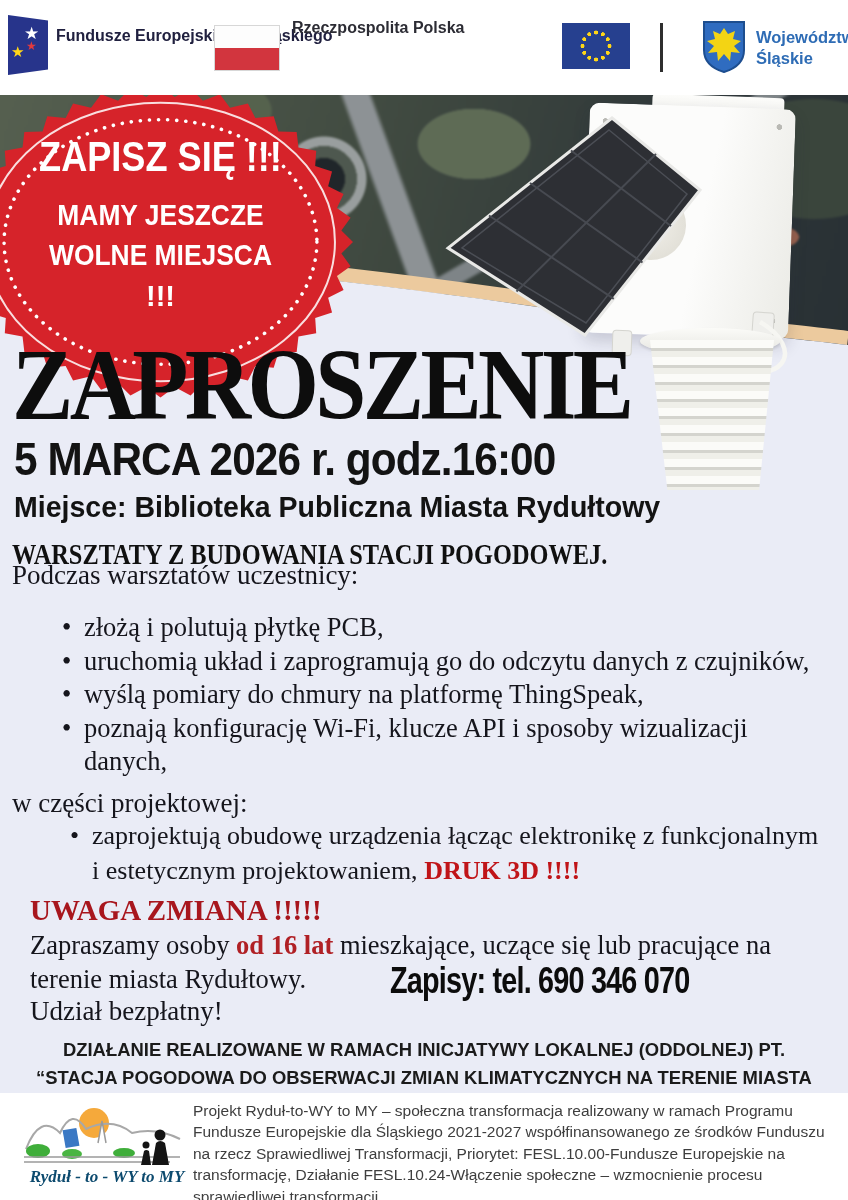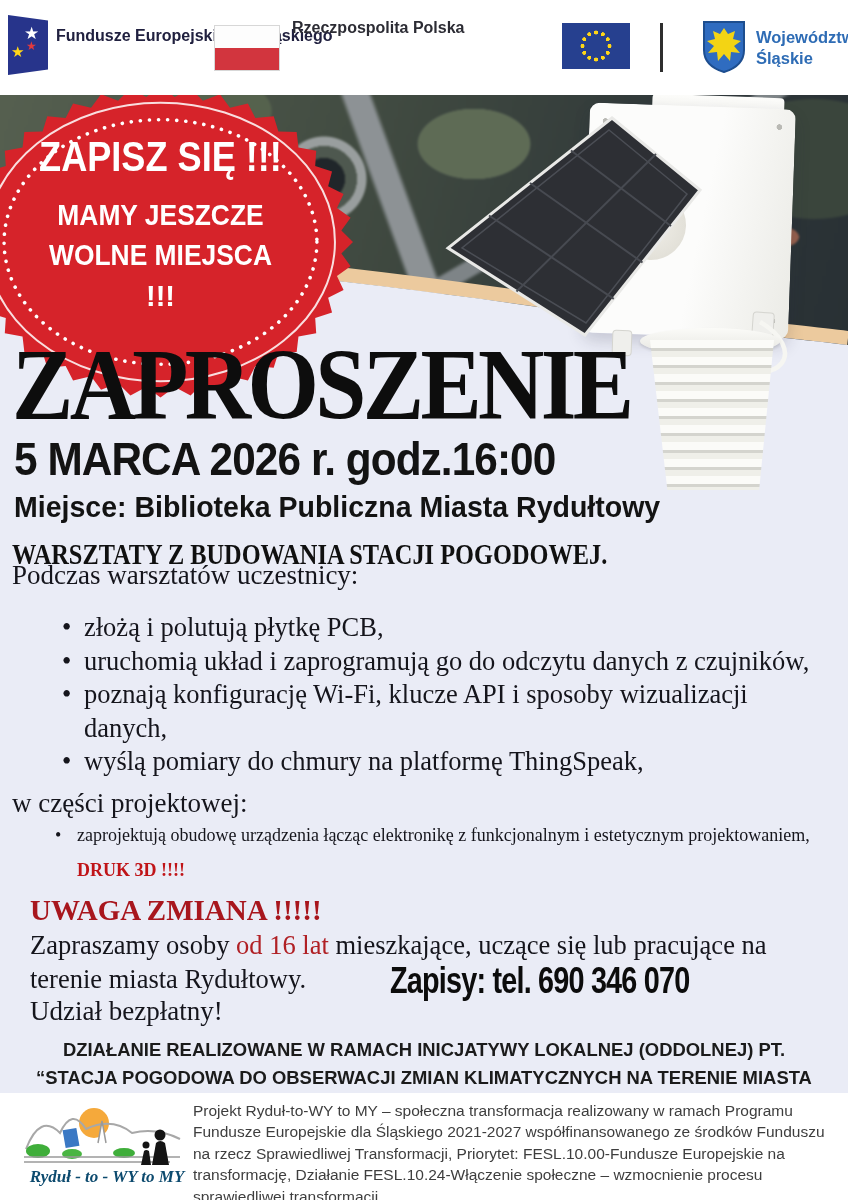--- a/index.html
+++ b/index.html
@@ -93,29 +93,29 @@
   .place-line{left:14px;top:490px;font-size:30px;font-weight:bold;transform:scaleX(.95);
     transform-origin:left top;color:#131313;}
   .ws-head{left:12px;top:538px;font-family:"Liberation Serif",serif;font-weight:bold;font-size:29px;
     transform:scaleX(.84);transform-origin:left top;white-space:nowrap;color:#101010;}
   .ws-intro{left:12px;top:560px;font-family:"Liberation Serif",serif;font-size:27px;color:#15151c;}
   .ws-list{left:12px;top:611px;width:820px;font-family:"Liberation Serif",serif;font-size:26.5px;
     color:#15151c;list-style:none;margin:0;padding:0;}
   .ws-list li{position:relative;padding-left:72px;line-height:33.5px;}
   .ws-list li::before{content:"•";position:absolute;left:50px;top:0;}
   .proj-intro{left:12px;top:788px;font-family:"Liberation Serif",serif;font-size:27px;color:#15151c;}
-  .proj-item{left:5px;top:818px;width:810px;font-family:"Liberation Serif",serif;font-size:18px;
+  .proj-item{left:20px;top:818px;width:810px;font-family:"Liberation Serif",serif;font-size:26px;
     line-height:35px;color:#15151c;padding-left:72px;box-sizing:border-box;}
   .proj-item::before{content:"•";position:absolute;left:50px;top:0;}
   .red-strong{color:#c01418;font-weight:bold;}
   .notice-head{left:30px;top:894px;font-family:"Liberation Serif",serif;font-weight:bold;
     font-size:29px;color:#a8161d;}
   .invite{left:30px;top:928px;width:800px;font-family:"Liberation Serif",serif;font-size:26.5px;
     line-height:34px;color:#15151c;}
-  .invite .hl{color:#b02025;font-weight:normal;}
+  .invite .hl{color:#b02025;font-weight:bold;}
   .free{left:30px;top:996px;font-family:"Liberation Serif",serif;font-size:27px;color:#15151c;}
   .signup{left:390px;top:960px;font-size:36px;font-weight:bold;letter-spacing:-1px;
     transform:scaleX(.8);transform-origin:left top;color:#0c0c0c;white-space:nowrap;}
   .banner{left:24px;top:1036px;width:800px;text-align:center;font-size:19px;font-weight:bold;
     line-height:27.5px;color:#1b1b1b;transform:scaleX(.97);transform-origin:center top;}
   
   .bottom-band{position:absolute;left:0;top:1093px;width:848px;height:107px;background:#ffffff;z-index:5;}
   .b-logo{position:absolute;left:20px;top:6px;}
   .b-caption{position:absolute;left:18px;top:74px;width:178px;text-align:center;
     font-family:"Liberation Serif",serif;font-style:italic;font-weight:bold;font-size:17px;color:#0c4a6e;}
@@ -190,22 +190,22 @@
 
   <div class="abs title">ZAPROSZENIE</div>
   <div class="abs date-line">5 MARCA 2026 r. godz.16:00</div>
   <div class="abs place-line">Miejsce: Biblioteka Publiczna Miasta Rydułtowy</div>
 
   <div class="abs ws-head">WARSZTATY  Z BUDOWANIA STACJI POGODOWEJ.</div>
   <div class="abs ws-intro">Podczas warsztatów uczestnicy:</div>
   <ul class="abs ws-list">
     <li>złożą i polutują płytkę PCB,</li>
     <li>uruchomią układ i zaprogramują go do odczytu danych z czujników,</li>
+    <li>wyślą pomiary do chmury na platformę ThingSpeak,</li>
     <li>poznają konfigurację Wi-Fi, klucze API i sposoby wizualizacji danych,</li>
-    <li>wyślą pomiary do chmury na platformę ThingSpeak,</li>
   </ul>
   <div class="abs proj-intro">w części projektowej:</div>
   <div class="abs proj-item">
     <span>zaprojektują obudowę urządzenia łącząc elektronikę z funkcjonalnym i estetycznym projektowaniem, </span><span class="red-strong">DRUK 3D !!!!</span>
   </div>
 
   <div class="abs notice-head">UWAGA ZMIANA !!!!!</div>
   <div class="abs invite">
     <span>Zapraszamy osoby </span><span class="hl">od 16 lat</span><span>  mieszkające, uczące się lub pracujące na terenie miasta Rydułtowy.</span>
   </div>

